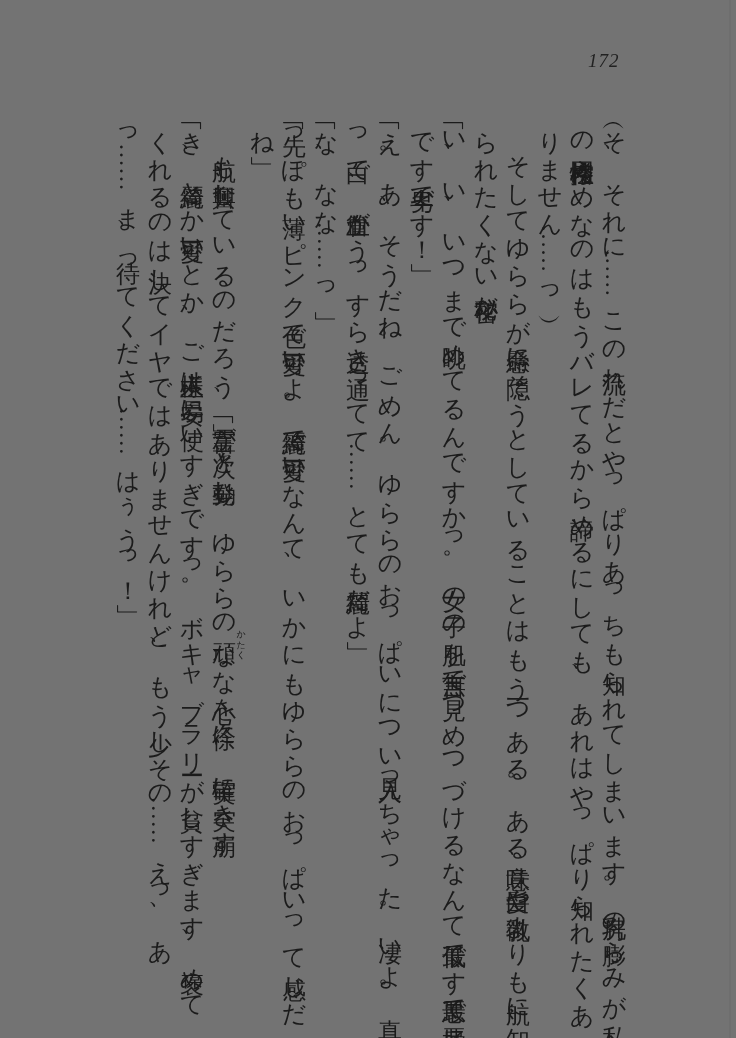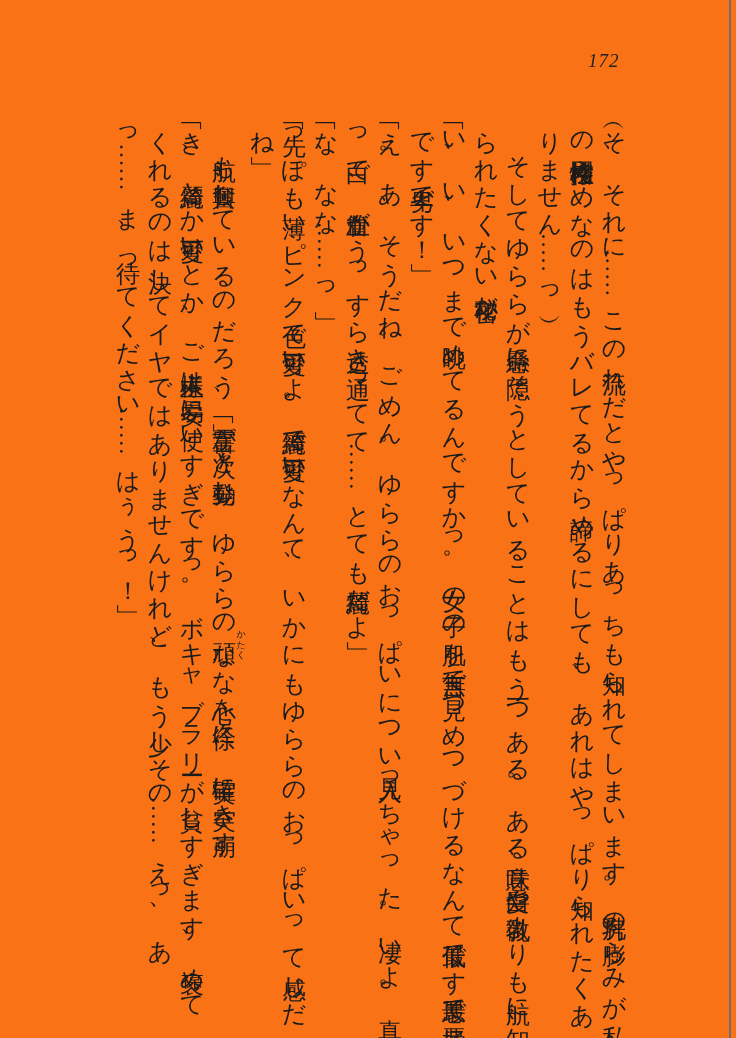--- a/index.html
+++ b/index.html
@@ -4,21 +4,21 @@
 <style>
   html, body {
     margin: 0;
     padding: 0;
     background: #ffffff;
   }
   .page {
     position: relative;
     width: 736px;
     height: 1038px;
-    background: #f97316;
+    background: #737373;
     overflow: hidden;
     font-family: "Liberation Serif", "DejaVu Serif", serif;
   }
   .edge-line {
     position: absolute;
     top: 0;
     left: 729px;
     width: 2px;
     height: 1038px;
     background: #6e6e6e;

